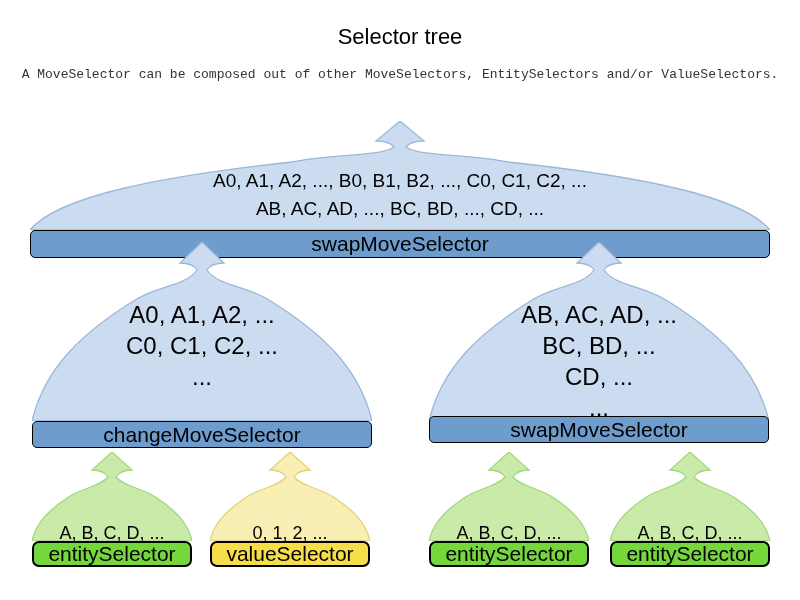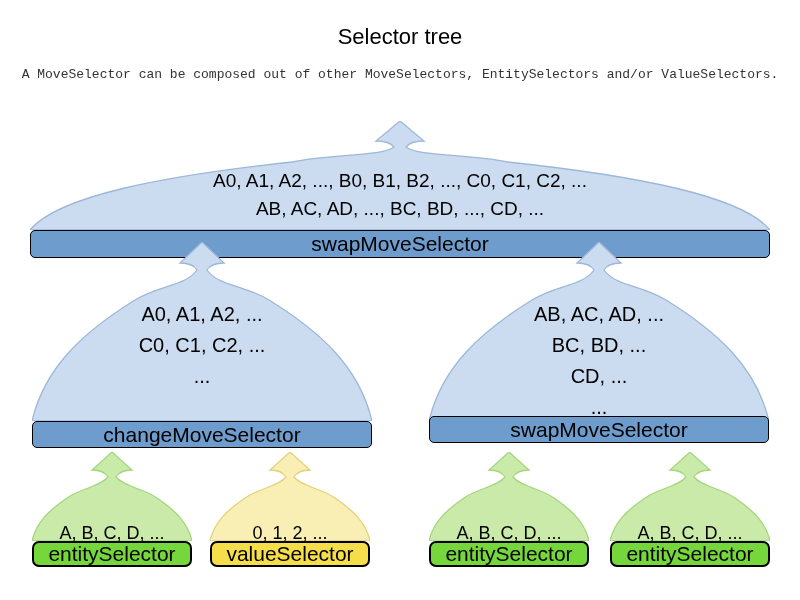--- a/index.html
+++ b/index.html
@@ -27,21 +27,21 @@
   .bar {
     position:absolute; left:0; width:100%; box-sizing:border-box;
     display:flex; align-items:center; justify-content:center;
     border:1.5px solid #000; border-radius:5px;
     font-size:21px; color:#000; white-space:nowrap;
   }
   .bar-blue   { background:var(--blue-bar); }
   .bar-green  { background:var(--green-bar);  border-width:2px; border-radius:7px; }
   .bar-yellow { background:var(--yellow-bar); border-width:2px; border-radius:7px; }
   .items-top   { top:46px; font-size:19px; line-height:28px; }
-  .items-mid   { top:57px; font-size:20px; line-height:31px; }
+  .items-mid   { top:57px; font-size:24px; line-height:31px; }
   .items-small { top:68px; font-size:18px; line-height:26px; }
 </style>
 </head>
 <body>
 
 <div id="stage">
 
   <div class="title">Selector tree</div>
   <div class="subtitle">A MoveSelector can be composed out of other MoveSelectors, EntitySelectors and/or ValueSelectors.</div>
 

